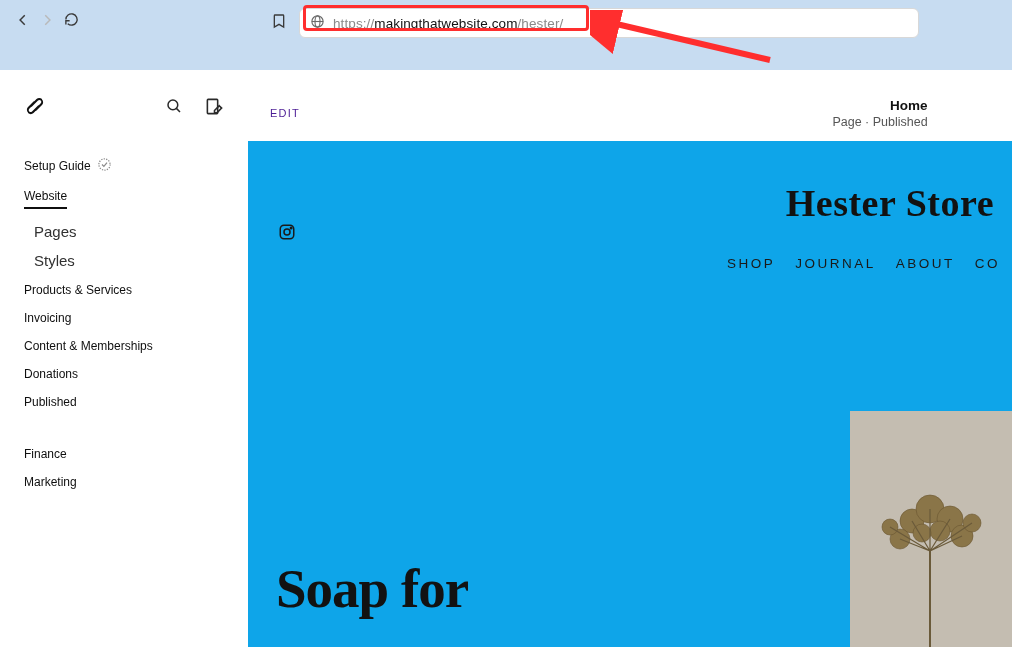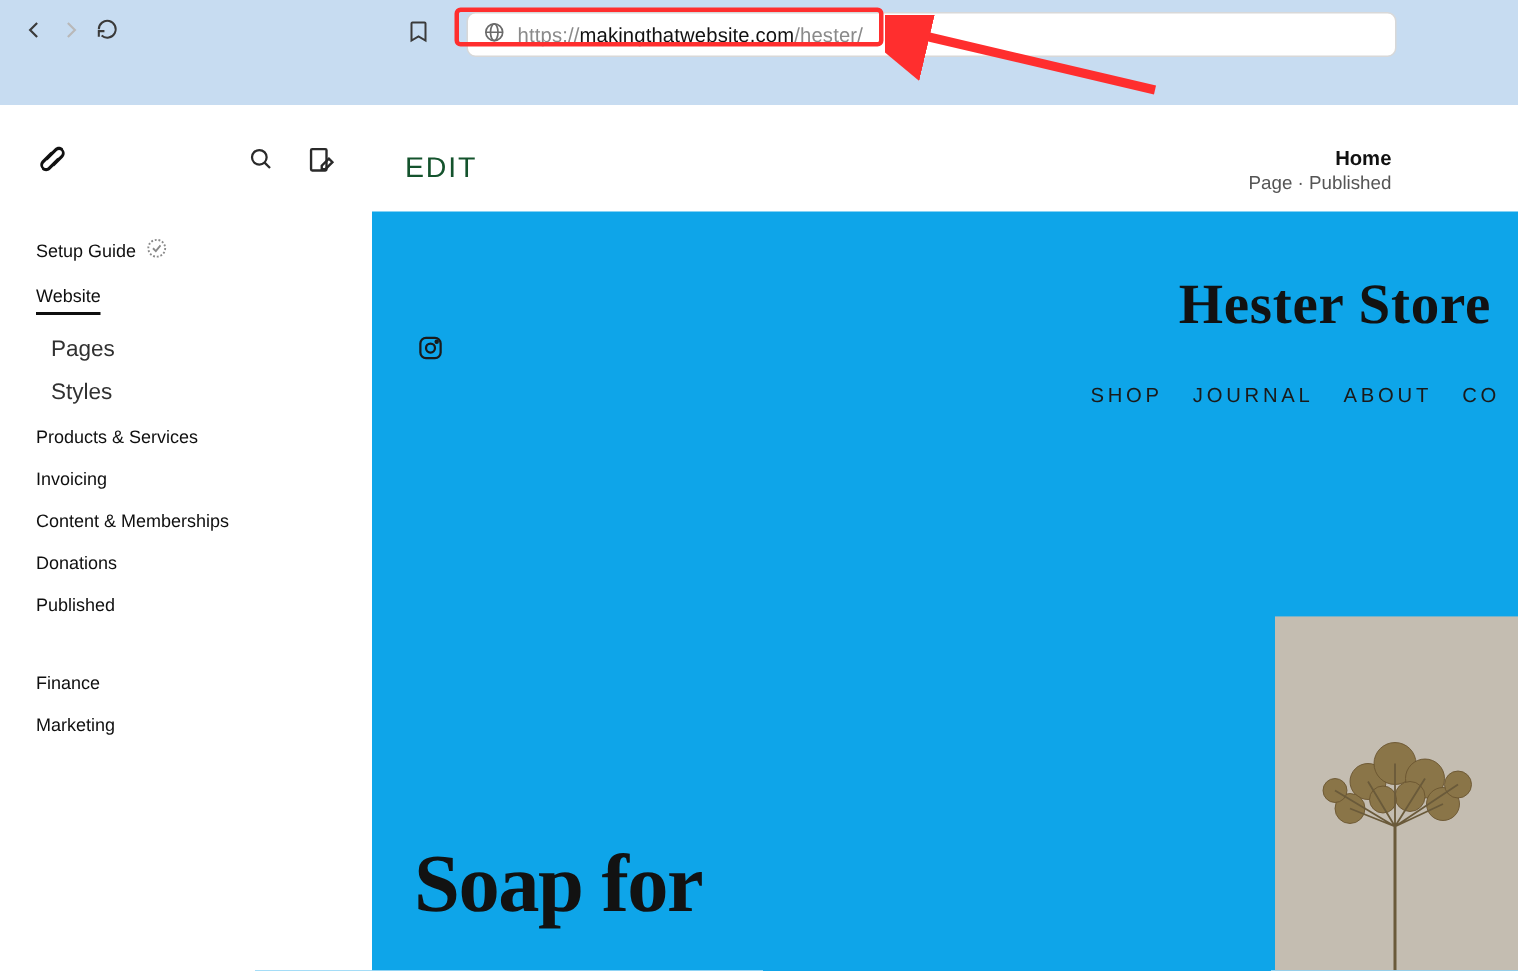--- a/index.html
+++ b/index.html
@@ -2,21 +2,21 @@
 <html><head>
   <meta charset="utf-8">
   <style>
     * { margin: 0; padding: 0; box-sizing: border-box; }
     body { font-family: -apple-system, BlinkMacSystemFont, "Segoe UI", Helvetica, Arial, sans-serif; overflow: hidden; width: 1012px; height: 647px; }
 
     
     .browser-chrome { background: #c7dcf1; height: 70px; padding: 8px 16px; display: flex; align-items: flex-start; gap: 12px; position: relative; }
     .nav-controls { display: flex; align-items: center; gap: 10px; padding-top: 4px; }
     .nav-controls svg { display: block; }
-    .addr-wrap { display: flex; align-items: center; gap: 24px; margin-left: 180px; }
+    .addr-wrap { display: flex; align-items: center; gap: 12px; margin-left: 180px; }
     .addr-bar { background: #fff; border: 1px solid #d8d8d8; border-radius: 6px; height: 30px; width: 620px; display: flex; align-items: center; padding: 0 10px; font-size: 13.5px; letter-spacing: .1px; position: relative; }
     .globe-icon { margin-right: 8px; flex-shrink: 0; }
     .url-protocol { color: #8a8a8a; }
     .url-domain { color: #111; }
     .url-path { color: #8a8a8a; }
     .url-highlight { position: absolute; left: 303px; top: 5px; width: 286px; height: 26px; border: 3px solid #ff2e2e; border-radius: 4px; pointer-events: none; }
     .arrow-annotation { position: absolute; left: 590px; top: 10px; pointer-events: none; }
 
     
     .app { display: flex; height: calc(647px - 70px); background: #fff; }
@@ -27,21 +27,21 @@
     .nav-item { font-size: 12px; color: #0f0f0f; margin-bottom: 14px; cursor: pointer; display: flex; align-items: center; gap: 6px; }
     .nav-item.active { font-weight: 500; }
     .nav-item.active span.label-underline { border-bottom: 2px solid #0f0f0f; padding-bottom: 4px; }
     .nav-sub { margin-left: 10px; margin-top: 12px; margin-bottom: 14px; }
     .nav-sub .nav-item { font-size: 15px; color: #313131; margin-bottom: 12px; }
     .nav-spacer { height: 24px; }
     .sidebar-icons { display: flex; align-items: center; gap: 22px; }
 
     .canvas { flex: 1; background: #fff; position: relative; }
     .canvas-toolbar { background: #fff; height: 55px; display: flex; align-items: center; justify-content: space-between; padding: 0 22px; border-bottom: 1px solid transparent; margin-top: 16px; }
-    .edit-btn { font-size: 19px; letter-spacing: 1.2px; color: #14532d; font-weight: 500; }
+    .edit-btn { font-size: 11px; letter-spacing: 1.2px; color: #4c1d95; font-weight: 500; }
     .page-meta { text-align: center; position: absolute; left: 50%; transform: translateX(-50%); }
     .page-meta-inner { position: relative; left: 250px; }
     .page-title { font-size: 13.5px; font-weight: 600; color: #111; text-align: right; }
     .page-status { font-size: 12.5px; color: #555; margin-top: 2px; }
 
     .preview { background: #0ea5e9; height: 506px; position: relative; overflow: hidden; }
     .store-title { font-family: "Bookman Old Style", Georgia, serif; font-size: 38px; font-weight: 800; letter-spacing: 0.5px; color: #121212; position: absolute; right: 18px; top: 40px; }
     .store-nav { position: absolute; right: 12px; top: 115px; display: flex; gap: 20px; font-size: 13.5px; letter-spacing: 2.5px; color: #1a1a1a; }
 
     .hero-text { position: absolute; left: 28px; top: 420px; font-family: "Bookman Old Style", Georgia, serif; font-size: 55px; font-weight: 800; color: #121212; line-height: 1; letter-spacing: -1px; }

